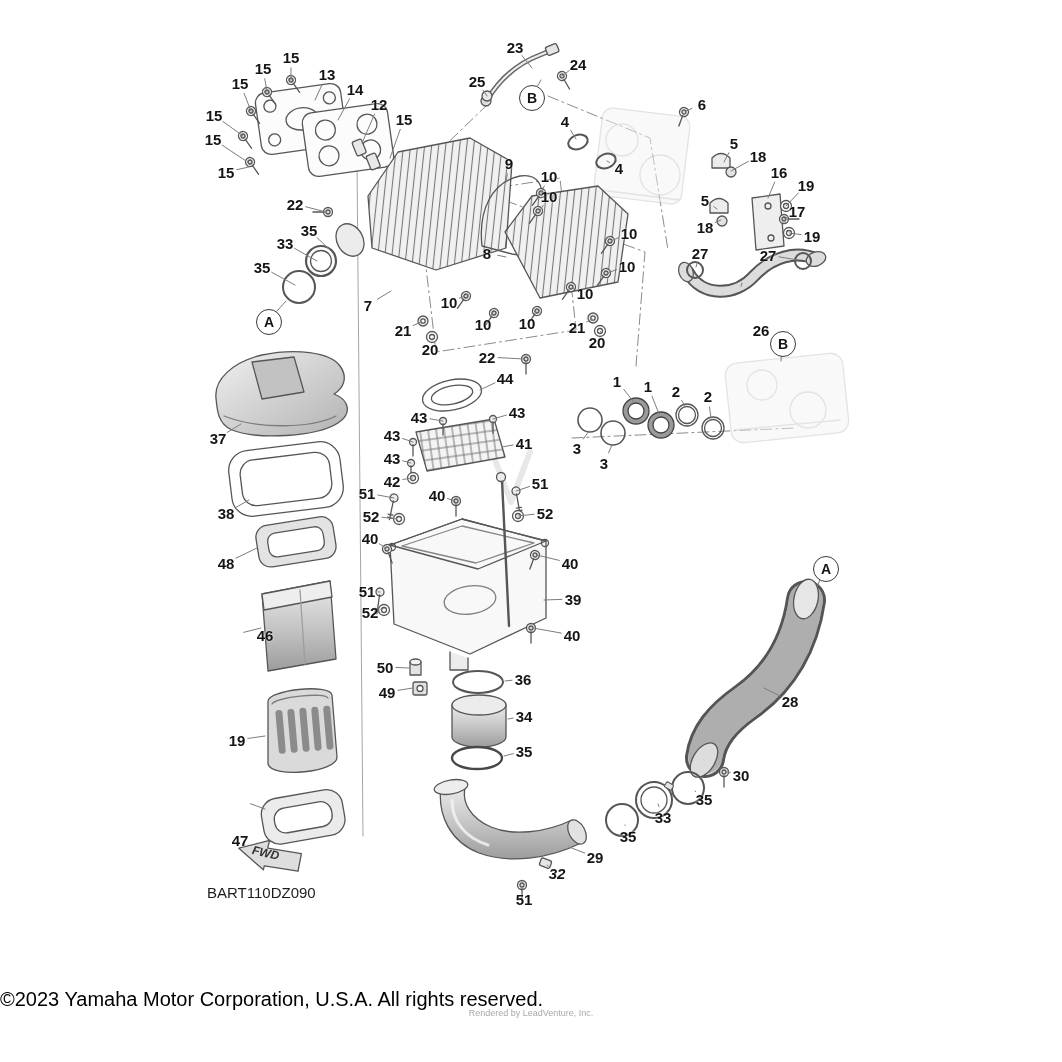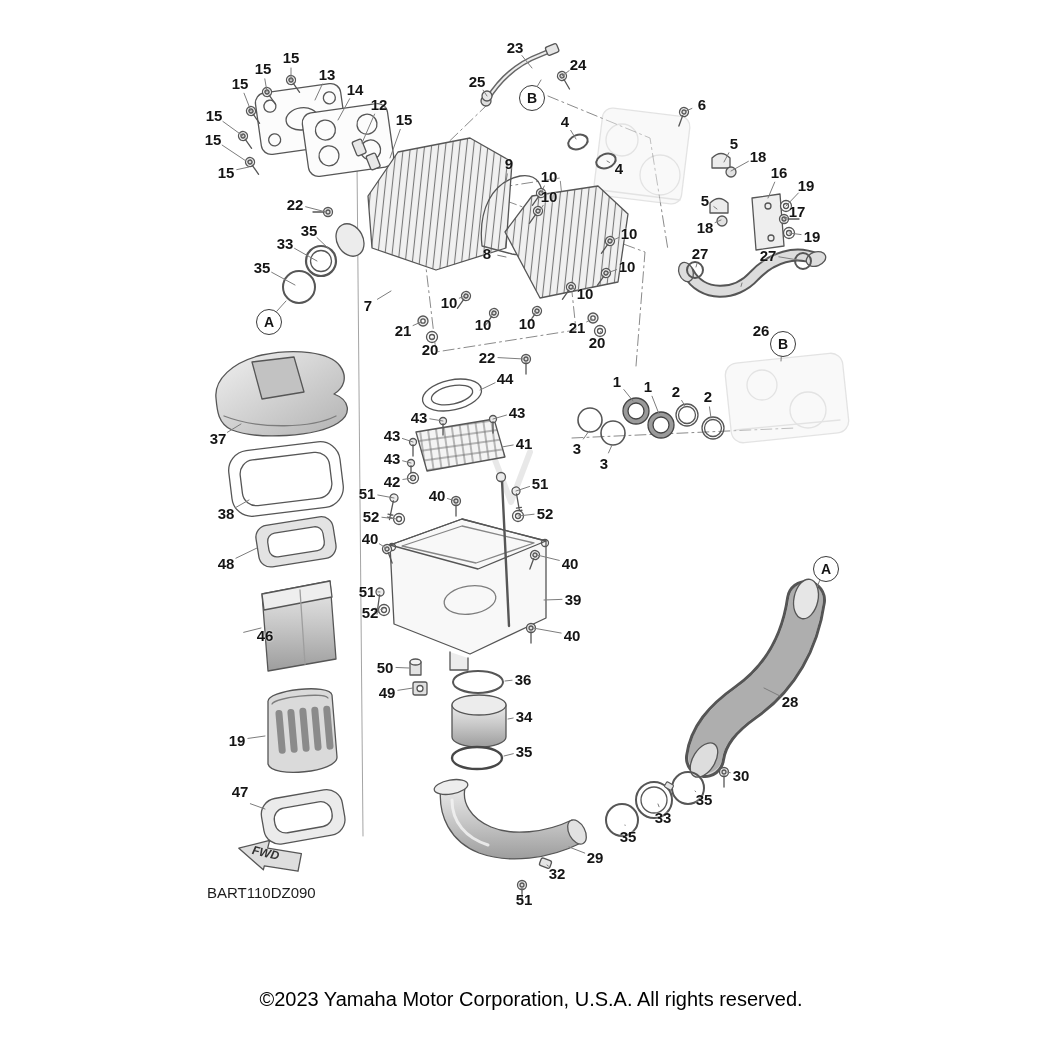--- a/index.html
+++ b/index.html
@@ -13,21 +13,21 @@
            text-shadow:0 0 2px #fff;}
   .ref-marker{position:absolute;width:24px;height:24px;margin:-12px 0 0 -12px;
               border:1.5px solid #3a3a3a;border-radius:50%;background:#fff;
               display:flex;align-items:center;justify-content:center;
               font-size:14px;font-weight:600;color:#141414;}
   .watermark-text{position:absolute;left:420px;top:530px;width:280px;text-align:center;
                   font-size:27px;letter-spacing:13px;color:rgba(150,150,150,.38);}
   .part-code{position:absolute;left:207px;top:884px;font-size:15px;color:#1c1c1c;}
   .fwd-label{position:absolute;left:252px;top:846px;font-size:12px;font-weight:700;
              font-style:italic;color:#333;transform:rotate(13deg);}
-  .copyright{position:absolute;left:0;right:0;top:988px;text-align:center;
+  .copyright{position:absolute;left:0;right:0;top:988px;text-align:left;
              font-size:20px;color:#000;}
   .renderer{position:absolute;left:0;right:0;top:1008px;text-align:center;
             font-size:9px;color:#a9a9a9;}
 </style>
 </head>
 <body>
 
 <div class="page">
 
 <svg id="diagram-svg" width="1062" height="1062" viewBox="0 0 1062 1062">
@@ -520,28 +520,29 @@
       <div class="callout" style="left: 385px; top: 667px;">50</div>
       <div class="callout" style="left: 523px; top: 679px;">36</div>
       <div class="callout" style="left: 387px; top: 692px;">49</div>
       <div class="callout" style="left: 790px; top: 701px;">28</div>
       <div class="callout" style="left: 524px; top: 716px;">34</div>
       <div class="callout" style="left: 237px; top: 740px;">19</div>
       <div class="callout" style="left: 524px; top: 751px;">35</div>
       <div class="callout" style="left: 741px; top: 775px;">30</div>
       <div class="callout" style="left: 704px; top: 799px;">35</div>
       <div class="callout" style="left: 663px; top: 817px;">33</div>
-      <div class="callout" style="left: 240px; top: 791px;">47</div>
+      <div class="callout" style="left: 240px; top: 840px;">47</div>
       <div class="callout" style="left: 628px; top: 836px;">35</div>
       <div class="callout" style="left: 595px; top: 857px;">29</div>
-      <div class="callout" style="left: 557px; top: 873px;">32</div>
+      <div class="callout" style="left: 557px; top: 873px; font-style: italic;">32</div>
       <div class="callout" style="left: 524px; top: 899px;">51</div>
       <div class="ref-marker" style="left: 531px; top: 97px;">B</div>
       <div class="ref-marker" style="left: 268px; top: 321px;">A</div>
       <div class="ref-marker" style="left: 782px; top: 343px;">B</div>
       <div class="ref-marker" style="left: 825px; top: 568px;">A</div>
     </div>
 
 <div class="part-code">BART110DZ090</div>
 <div class="fwd-label">FWD</div>
 <div class="copyright">©2023 Yamaha Motor Corporation, U.S.A. All rights reserved.</div>
+<div class="renderer">Rendered by LeadVenture, Inc.</div>
 
 </div>
 
 </body></html>

